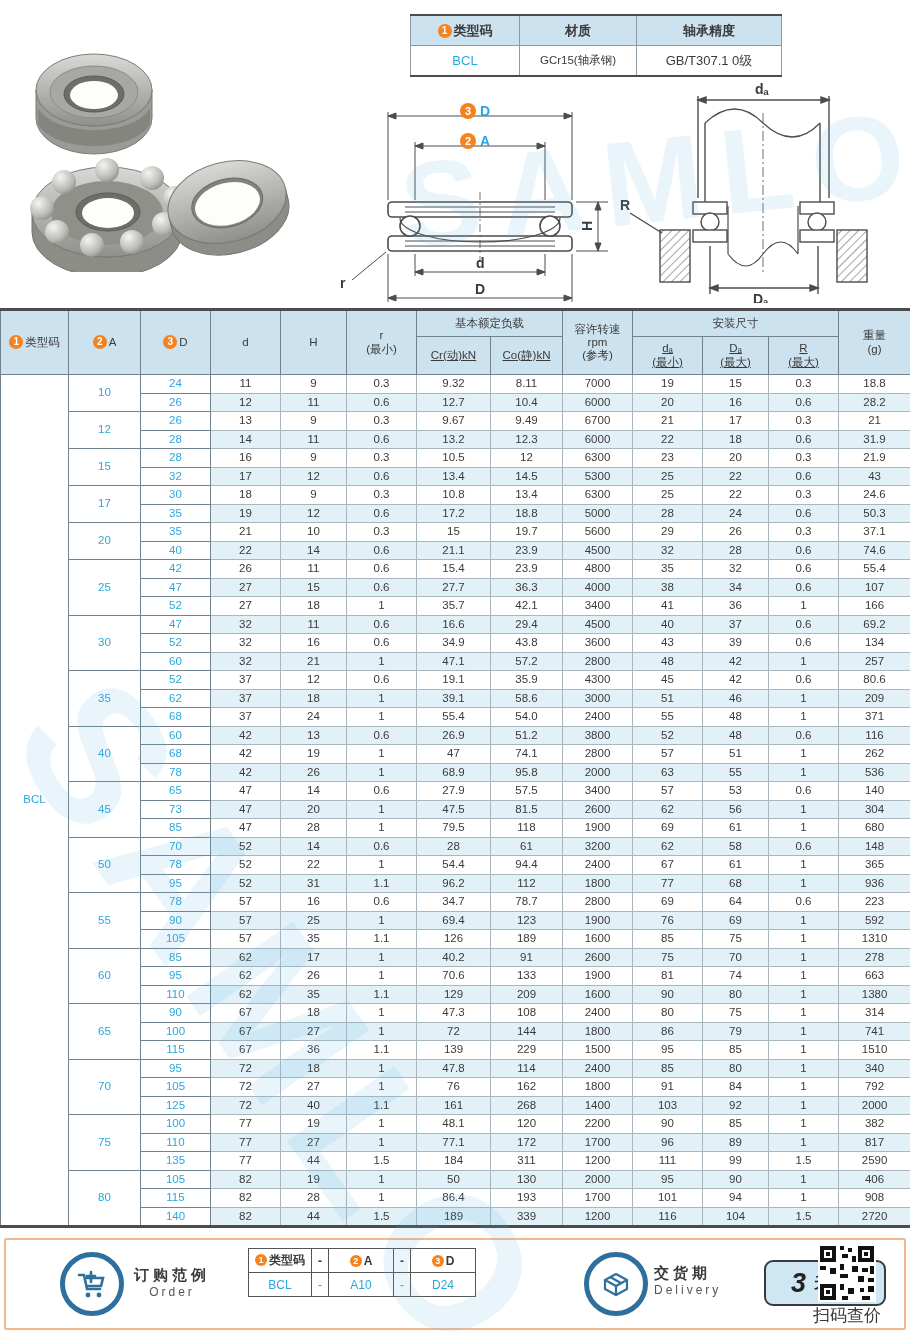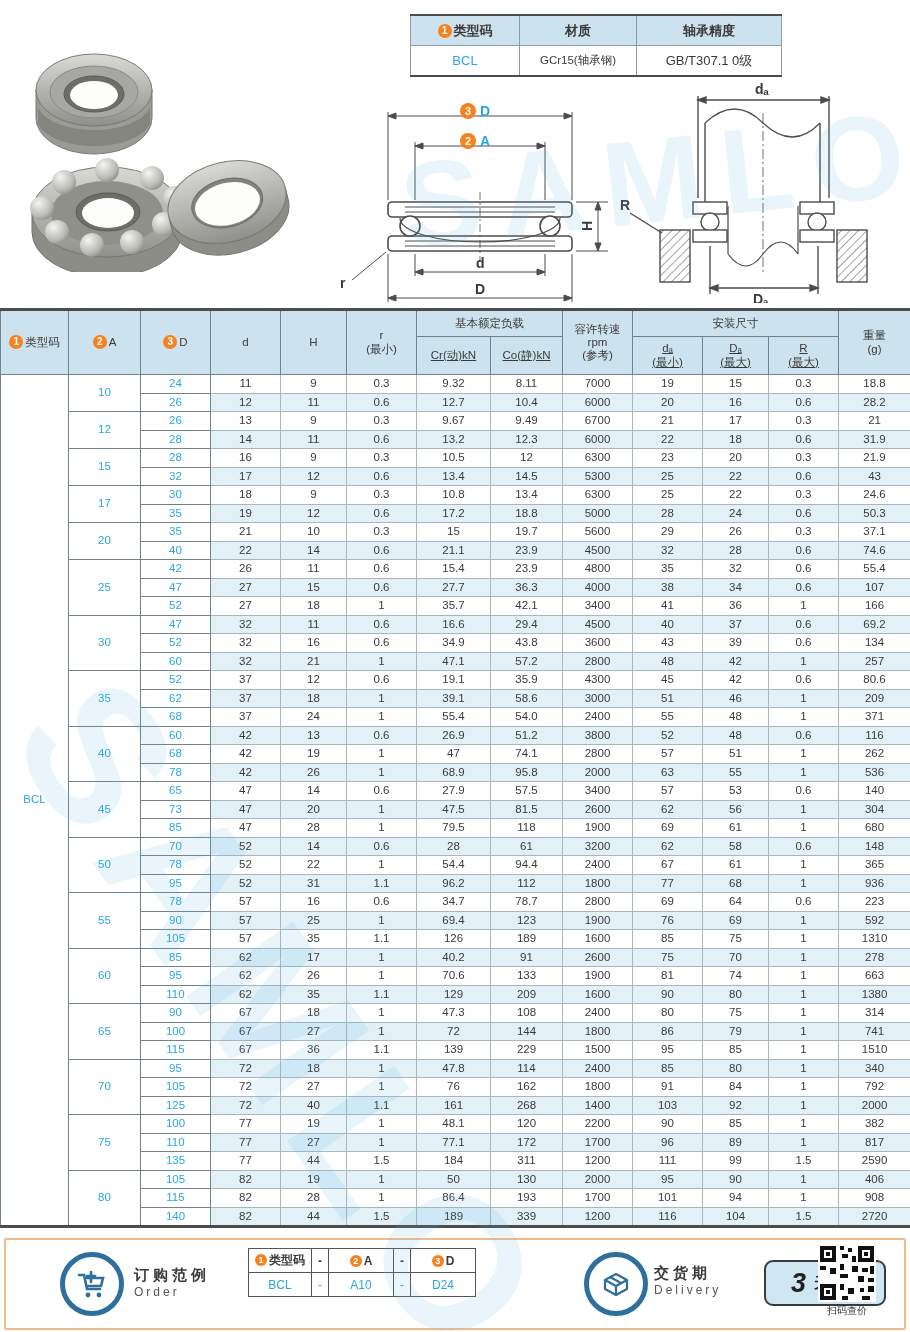--- a/index.html
+++ b/index.html
@@ -44,32 +44,32 @@
   table.main tr.stripe td.typecode-cell,table.main tr.stripe td.a-cell,
   table.main tr.stripe td.dcap-cell{background:#fff;}
   
   .footer{position:absolute;left:4px;top:1238px;width:898px;height:88px;
      border:2px solid #f3b98e;border-radius:2px;z-index:2;}
   .ring{position:absolute;width:54px;height:54px;border:5px solid #2e6f9e;border-radius:50%;
      background:#fff;display:flex;align-items:center;justify-content:center;}
   .order-ring{left:54px;top:12px;}
   .deliv-ring{left:578px;top:12px;}
   .cap{position:absolute;font-size:15px;font-weight:bold;color:#3a3a3a;letter-spacing:4px;}
-  .cap small{display:block;font-weight:normal;font-size:12px;letter-spacing:3px;color:#555;}
+  .cap small{display:block;font-weight:normal;font-size:12px;letter-spacing:3px;color:#555;text-align:center;}
   .order-cap{left:128px;top:26px;}
   .deliv-cap{left:648px;top:24px;}
   .order-table{position:absolute;left:242px;top:8px;border-collapse:collapse;font-size:12px;}
   .order-table th,.order-table td{border:1px solid #555;text-align:center;height:23px;padding:0 6px;}
   .order-table th{font-weight:bold;background:#fff;}
   .ship-box{position:absolute;left:758px;top:20px;width:118px;height:42px;background:#cfe7f3;
      border:2px solid #3a3a3a;border-radius:9px;display:flex;align-items:center;justify-content:center;gap:8px;}
   .ship-box .day{font-size:27px;font-style:italic;font-weight:bold;color:#222;}
   .ship-box .suffix{font-size:15px;font-weight:bold;color:#222;}
   .qr{position:absolute;left:818px;top:1244px;z-index:3;}
-  .qr-label{position:absolute;left:812px;top:1304px;width:70px;text-align:center;font-size:10px;z-index:3;}
+  .qr-label{position:absolute;left:812px;top:1304px;width:70px;text-align:center;font-size:17px;z-index:3;}
 </style>
 </head>
 <body>
 
 <div class="page">
 
   <div class="wm wm1">SAMLO</div>
   <div class="wm wm2">SAMLO</div>
 
   <div class="photo">

